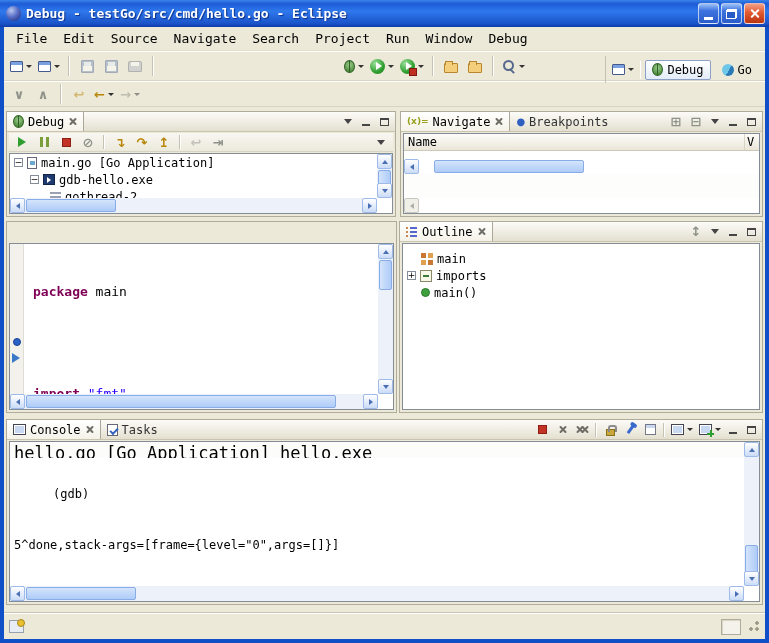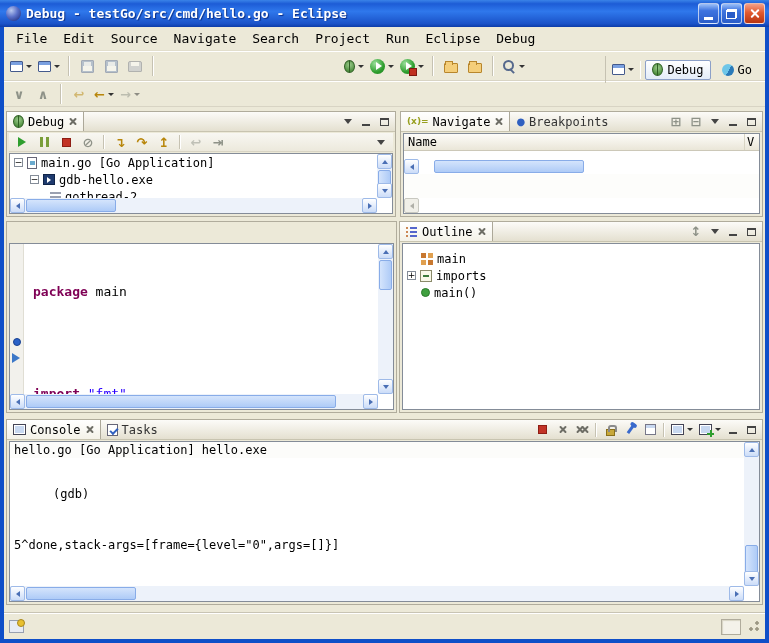--- a/index.html
+++ b/index.html
@@ -148,21 +148,21 @@
   .gutter { position:absolute; left:0; top:0; bottom:15px; width:14px; background:#F2F1EC; border-right:1px solid #E0DED4; }
   .code { position:absolute; left:15px; right:15px; top:0; bottom:15px; background:#fff; font:13px/17px "DejaVu Sans Mono",monospace;
     white-space:pre; padding-top:5px; overflow:hidden; }
   .cl { height:17px; padding-left:8px; }
   .kw { color:#7F0055; font-weight:bold; }
   .str { color:#2A00FF; }
   .m-bp { position:absolute; left:3px; width:8px; height:8px; border-radius:50%; background:#2A62C8; border:1px solid #1A4290; }
   .m-arrow { position:absolute; left:2px; width:0; height:0; border-left:8px solid #3C78C8; border-top:5px solid transparent; border-bottom:5px solid transparent; }
 
   
-  .chead { position:absolute; left:0; right:15px; top:0; height:16px; padding:1px 4px; font-size:12px; white-space:nowrap; overflow:hidden; background:#FCFCFA; }
+  .chead { position:absolute; left:0; right:15px; top:0; height:16px; padding:1px 4px; font-size:17px; white-space:nowrap; overflow:hidden; background:#FCFCFA; }
   .cout { position:absolute; left:0; right:15px; top:16px; bottom:15px; font:12px/17px "DejaVu Sans Mono",monospace; padding-left:4px; white-space:pre; overflow:hidden; }
 
   
   .trim { position:absolute; left:0; right:0; bottom:0; height:26px; border-top:1px solid #FFFFFF; box-shadow:0 -1px 0 #C8C4B4;
     display:flex; align-items:center; padding:0 5px; }
   .trim-icon { width:15px; height:13px; border:1px solid #98A0B0; background:#E8ECF4; position:relative; }
   .trim-icon::after { content:""; position:absolute; right:-2px; top:-2px; width:6px; height:6px; border-radius:50%; background:#E8C030; border:1px solid #A88820; }
   .trim-right { margin-left:auto; display:flex; align-items:center; gap:6px; }
   .trim-box { width:20px; height:16px; border:1px solid #B0AC9C; background:#F4F2EA; box-shadow:inset 1px 1px 1px #D8D4C4; }
   .grip { width:13px; height:13px;
@@ -193,21 +193,21 @@
   <div class="app-body">
 
     <div class="menubar">
       <span class="menu-item">File</span>
       <span class="menu-item">Edit</span>
       <span class="menu-item">Source</span>
       <span class="menu-item">Navigate</span>
       <span class="menu-item">Search</span>
       <span class="menu-item">Project</span>
       <span class="menu-item">Run</span>
-      <span class="menu-item">Eclipse</span>
+      <span class="menu-item">Window</span>
       <span class="menu-item">Debug</span>
     </div>
 
     <div class="tb" id="tb1">
       <span class="tbtn">
           <span class="i-newwin"></span>
           <span class="drop"></span>
         </span>
       <span class="tbtn">
           <span class="i-newwin"></span>

